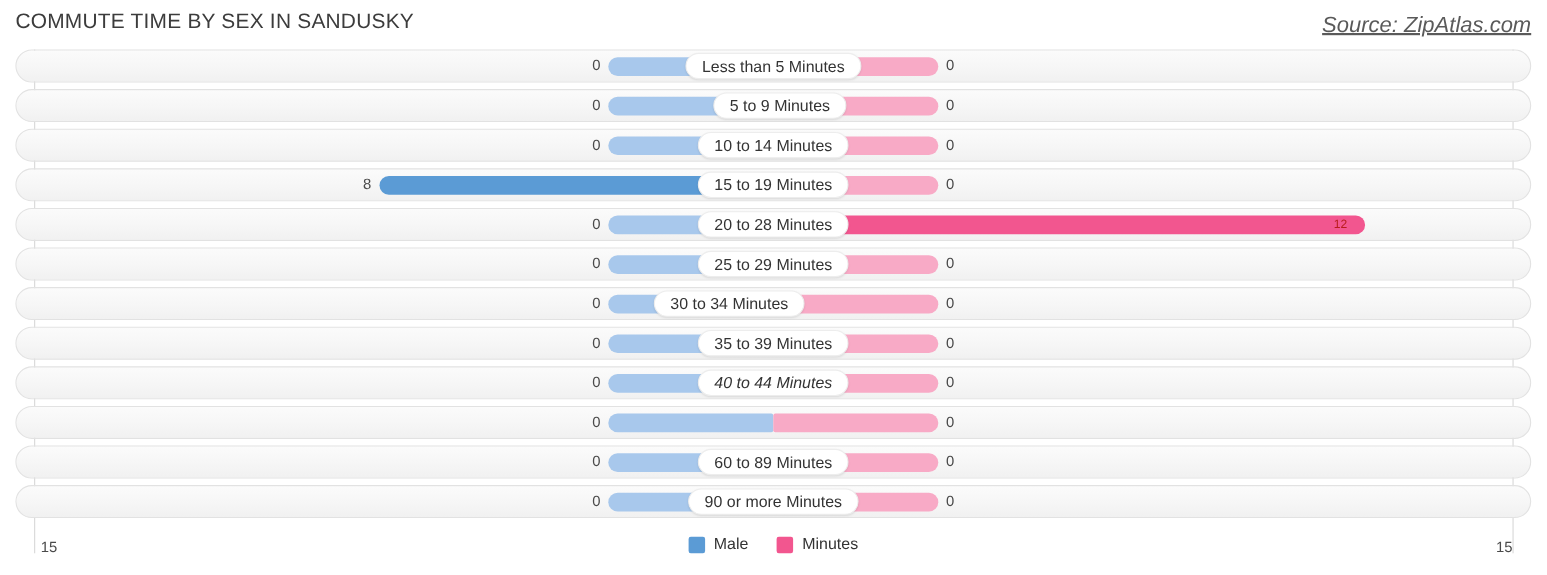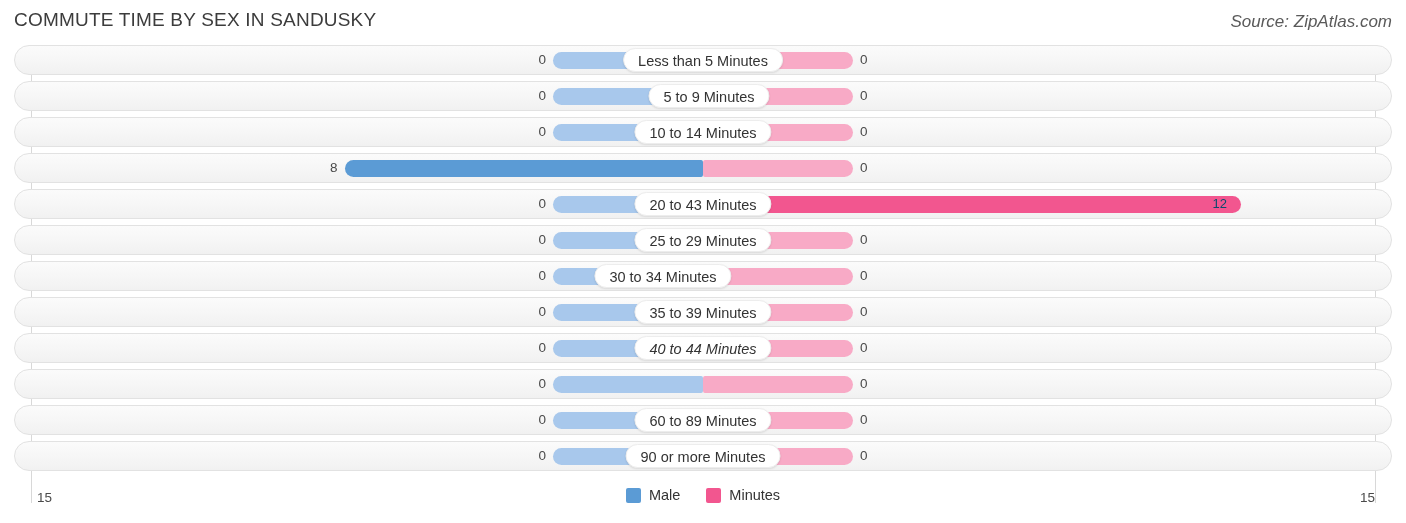--- a/index.html
+++ b/index.html
@@ -28,24 +28,25 @@
     font-size: 19px;
     font-weight: 400;
     color: #3c3c3c;
     letter-spacing: 0.2px;
     white-space: nowrap;
   }
   .chart-source {
     position: absolute;
     right: 14px;
     top: 12px;
-    font-size: 17px;
+    font-size: 20px;
     font-style: italic;
     color: #5a5a5a;
     white-space: nowrap;
+    text-decoration: underline;
   }
 
   
   .plot {
     position: absolute;
     left: 0;
     top: 45px;
     width: 1406px;
     height: 440px;
   }
@@ -114,23 +115,23 @@
     line-height: 18px;
     white-space: nowrap;
   }
   .val.male-val  { text-align: right; }
   .val.female-val{ text-align: left; }
 
   
   .val-inside {
     position: absolute;
     top: 6px;
-    font-size: 13px;
+    font-size: 11px;
     line-height: 18px;
-    color: #0c4a6e;
+    color: #b91c1c;
     white-space: nowrap;
   }
 
   
   .cap {
     position: absolute;
     top: 3px;
     height: 24px;
     line-height: 24px;
     transform: translateX(-50%);
@@ -222,28 +223,29 @@
         <div class="val male-val" style="right: 860px;">0</div>
         <div class="val female-val" style="left: 860px;">0</div>
         <div class="cap" style="left: 703px;">10 to 14 Minutes</div>
       </div>
       <div class="row">
         <div class="row-track"></div>
         <div class="bar male filled" style="left: 344.6px; width: 358.4px;"></div>
         <div class="bar female" style="left: 703px; width: 150px;"></div>
         <div class="val male-val" style="right: 1068.4px;">8</div>
         <div class="val female-val" style="left: 860px;">0</div>
+        <div class="cap" style="left: 703px;">15 to 19 Minutes</div>
       </div>
       <div class="row">
         <div class="row-track"></div>
         <div class="bar male" style="left: 553px; width: 150px;"></div>
         <div class="bar female filled" style="left: 703px; width: 537.6px;"></div>
         <div class="val male-val" style="right: 860px;">0</div>
         <div class="val-inside" style="left: 1212.6px;">12</div>
-        <div class="cap" style="left: 703px;">20 to 43 Minutes</div>
+        <div class="cap" style="left: 703px;">20 to 28 Minutes</div>
       </div>
       <div class="row">
         <div class="row-track"></div>
         <div class="bar male" style="left: 553px; width: 150px;"></div>
         <div class="bar female" style="left: 703px; width: 150px;"></div>
         <div class="val male-val" style="right: 860px;">0</div>
         <div class="val female-val" style="left: 860px;">0</div>
         <div class="cap" style="left: 703px;">25 to 29 Minutes</div>
       </div>
       <div class="row">

